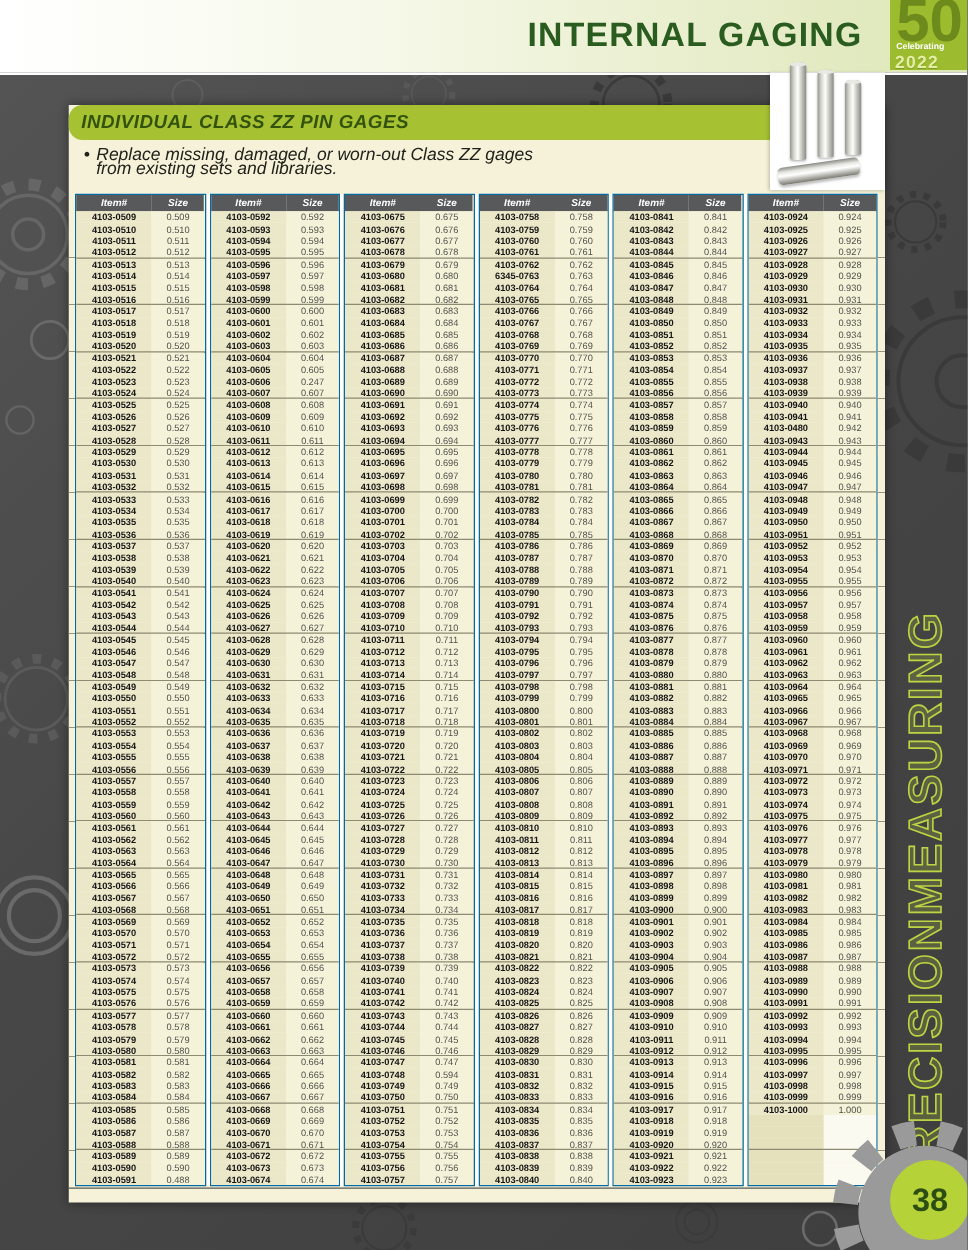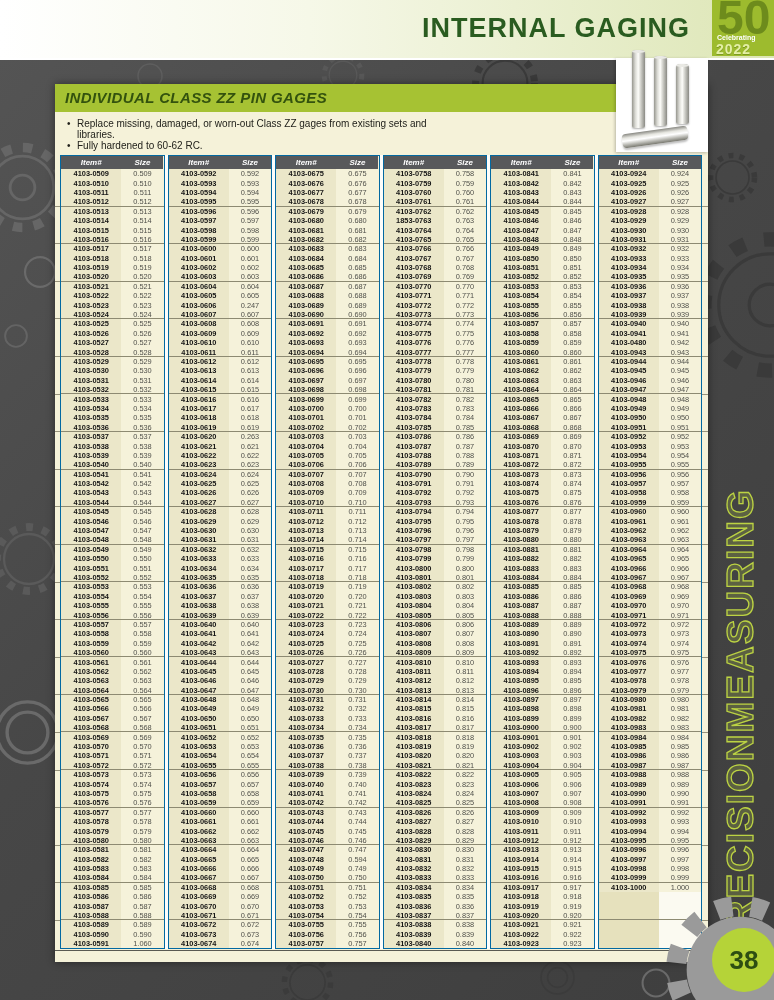--- a/index.html
+++ b/index.html
@@ -17,24 +17,24 @@
   .anniv{position:absolute;right:0;top:0;width:62px;height:56px;background:#9dbb2e;
     z-index:7;overflow:hidden;}
   .anniv .big{position:absolute;left:5px;top:-10px;font-size:48px;font-weight:bold;color:#6d8b1c;}
   .anniv .cap{position:absolute;left:5px;bottom:15px;font-size:7px;font-weight:bold;color:#ffffff;}
   .anniv .year{position:absolute;left:4px;bottom:-1px;font-size:14px;font-weight:bold;
     letter-spacing:1px;color:#e4efa5;text-shadow:0 1px 0 #7d9a22;}
 
   
   .page{position:absolute;left:55px;top:84px;width:653px;height:878px;background:#f5f2d9;
     box-shadow:0 0 8px rgba(0,0,0,.45);z-index:5;}
-  .section-bar{position:absolute;left:0;top:0;width:653px;height:28px;background:#a6c233;}
+  .section-bar{position:absolute;left:0;top:0;width:653px;height:28px;background:#a6c233;border-radius:11px;}
   .section-title{line-height:28px;padding-left:10px;font-size:15px;font-weight:bold;
     font-style:italic;letter-spacing:.4px;color:#33520e;}
-  .features{position:absolute;top:34px;font-size:10px;line-height:11px;color:#22221c;}
+  .features{position:absolute;top:34px;font-size:14px;line-height:11px;color:#22221c;font-style:italic;}
   .features.left{left:12px;width:380px;}
   .features.right{left:408px;top:38px;width:200px;}
   .feat{padding-left:10px;position:relative;}
   .feat::before{content:"•";position:absolute;left:0;top:0;}
 
   
   .pinbox{position:absolute;right:0;top:-26px;width:92px;height:94px;background:#fff;
     box-shadow:-1px 1px 3px rgba(0,0,0,.25);z-index:6;}
   .pin-v{position:absolute;width:13px;border-radius:4px 4px 2px 2px;
     background:linear-gradient(90deg,#97978f 0%,#d9d9d3 25%,#fdfdfa 48%,#c7c7c1 72%,#8a8a84 100%);
@@ -154,21 +154,20 @@
 
     <div class="pinbox">
       <div class="pin-v" style="left:16px;bottom:24px;height:78px;"></div>
       <div class="pin-v" style="left:38px;bottom:26px;height:70px;"></div>
       <div class="pin-v" style="left:60px;bottom:28px;height:60px;"></div>
       <div class="pin-h"></div>
     </div>
 
     <div class="features left">
       <div class="feat">Replace missing, damaged, or worn-out Class ZZ gages from existing sets and libraries.</div>
-      <div class="feat">Fully hardened to 60-62 RC.</div>
     </div>
 
     <div class="gtable">
         <div class="pair">
           <div class="trow thead">
             <div class="c item">Item#</div>
             <div class="c size">Size</div>
           </div>
           <div class="trow">
             <div class="c item">4103-0509</div>
@@ -493,21 +492,21 @@
           <div class="trow g">
             <div class="c item">4103-0589</div>
             <div class="c size">0.589</div>
           </div>
           <div class="trow">
             <div class="c item">4103-0590</div>
             <div class="c size">0.590</div>
           </div>
           <div class="trow">
             <div class="c item">4103-0591</div>
-            <div class="c size">1.060</div>
+            <div class="c size">0.488</div>
           </div>
         </div>
         <div class="pair">
           <div class="trow thead">
             <div class="c item">Item#</div>
             <div class="c size">Size</div>
           </div>
           <div class="trow">
             <div class="c item">4103-0592</div>
             <div class="c size">0.592</div>
@@ -615,21 +614,21 @@
           <div class="trow">
             <div class="c item">4103-0618</div>
             <div class="c size">0.618</div>
           </div>
           <div class="trow">
             <div class="c item">4103-0619</div>
             <div class="c size">0.619</div>
           </div>
           <div class="trow g">
             <div class="c item">4103-0620</div>
-            <div class="c size">0.263</div>
+            <div class="c size">0.620</div>
           </div>
           <div class="trow">
             <div class="c item">4103-0621</div>
             <div class="c size">0.621</div>
           </div>
           <div class="trow">
             <div class="c item">4103-0622</div>
             <div class="c size">0.622</div>
           </div>
           <div class="trow">
@@ -1198,21 +1197,21 @@
           </div>
           <div class="trow">
             <div class="c item">4103-0761</div>
             <div class="c size">0.761</div>
           </div>
           <div class="trow g">
             <div class="c item">4103-0762</div>
             <div class="c size">0.762</div>
           </div>
           <div class="trow">
-            <div class="c item">1853-0763</div>
+            <div class="c item">6345-0763</div>
             <div class="c size">0.763</div>
           </div>
           <div class="trow">
             <div class="c item">4103-0764</div>
             <div class="c size">0.764</div>
           </div>
           <div class="trow">
             <div class="c item">4103-0765</div>
             <div class="c size">0.765</div>
           </div>

